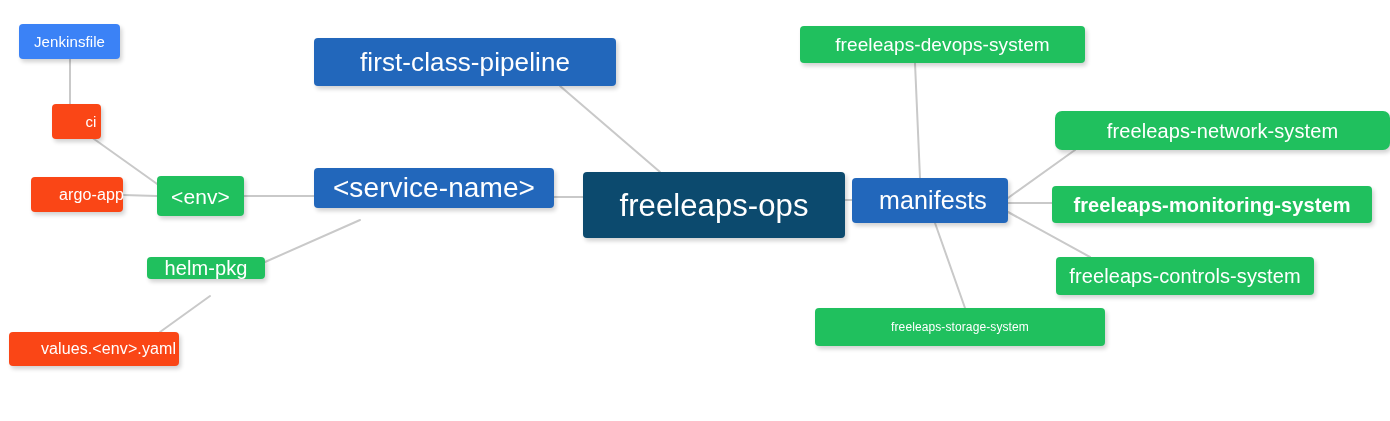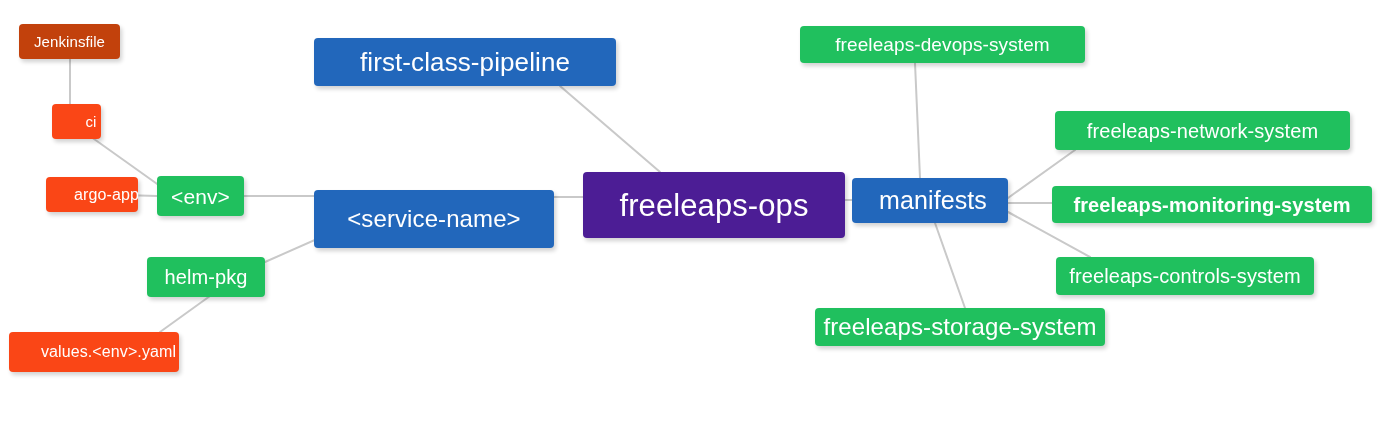--- a/index.html
+++ b/index.html
@@ -34,25 +34,25 @@
     justify-content: center;
     border-radius: 4px;
     color: #ffffff;
     white-space: nowrap;
     letter-spacing: 0.1px;
     box-shadow: 2px 3px 4px rgba(0,0,0,0.18);
     line-height: 1;
     padding: 0 10px;
     z-index: 2;
   }
-  .node-root      { background: #4c1d95; }
+  .node-root      { background: #0c4a6e; }
   .node-blue      { background: #2267bb; }
   .node-green     { background: #20c05e; }
   .node-red       { background: #fa4616; padding-left: 39px; }
-  .node-orange    { background: #c2410c; }
+  .node-orange    { background: #3b82f6; }
 </style>
 </head>
 <body>
 
 <div id="mindmap">
   <svg id="edges" viewBox="0 0 1390 421" width="1390" height="421">
       <path d="M 70,59 L 70,104" stroke="#c9c9c9" stroke-width="2" fill="none" stroke-linecap="round"></path>
       <path d="M 87,134 L 160,186" stroke="#c9c9c9" stroke-width="2" fill="none" stroke-linecap="round"></path>
       <path d="M 123,195 L 157,196" stroke="#c9c9c9" stroke-width="2" fill="none" stroke-linecap="round"></path>
       <path d="M 244,196 L 314,196" stroke="#c9c9c9" stroke-width="2" fill="none" stroke-linecap="round"></path>
@@ -63,27 +63,27 @@
       <path d="M 845,200 L 852,200" stroke="#c9c9c9" stroke-width="2" fill="none" stroke-linecap="round"></path>
       <path d="M 920,178 L 915,63" stroke="#c9c9c9" stroke-width="2" fill="none" stroke-linecap="round"></path>
       <path d="M 1008,198 L 1075,150" stroke="#c9c9c9" stroke-width="2" fill="none" stroke-linecap="round"></path>
       <path d="M 1008,203 L 1052,203" stroke="#c9c9c9" stroke-width="2" fill="none" stroke-linecap="round"></path>
       <path d="M 1008,212 L 1090,257" stroke="#c9c9c9" stroke-width="2" fill="none" stroke-linecap="round"></path>
       <path d="M 935,223 L 965,308" stroke="#c9c9c9" stroke-width="2" fill="none" stroke-linecap="round"></path>
     </svg>
   <div id="node-layer">
       <div class="node node-orange" style="left: 19px; top: 24px; width: 101px; height: 35px; font-size: 15px;">Jenkinsfile</div>
       <div class="node node-red" style="left: 52px; top: 104px; width: 35px; height: 35px; font-size: 15px;">ci</div>
-      <div class="node node-red" style="left: 46px; top: 177px; width: 92px; height: 35px; font-size: 16px;">argo-app</div>
+      <div class="node node-red" style="left: 31px; top: 177px; width: 92px; height: 35px; font-size: 16px;">argo-app</div>
       <div class="node node-green" style="left: 157px; top: 176px; width: 87px; height: 40px; font-size: 21px;">&lt;env&gt;</div>
-      <div class="node node-green" style="left: 147px; top: 257px; width: 118px; height: 40px; font-size: 20px;">helm-pkg</div>
-      <div class="node node-red" style="left: 9px; top: 332px; width: 170px; height: 40px; font-size: 16px;">values.&lt;env&gt;.yaml</div>
+      <div class="node node-green" style="left: 147px; top: 257px; width: 118px; height: 22px; font-size: 20px;">helm-pkg</div>
+      <div class="node node-red" style="left: 9px; top: 332px; width: 170px; height: 34px; font-size: 16px;">values.&lt;env&gt;.yaml</div>
       <div class="node node-blue" style="left: 314px; top: 38px; width: 302px; height: 48px; font-size: 26px;">first-class-pipeline</div>
-      <div class="node node-blue" style="left: 314px; top: 190px; width: 240px; height: 58px; font-size: 24px;">&lt;service-name&gt;</div>
+      <div class="node node-blue" style="left: 314px; top: 168px; width: 240px; height: 40px; font-size: 28px;">&lt;service-name&gt;</div>
       <div class="node node-root" style="left: 583px; top: 172px; width: 262px; height: 66px; font-size: 31px;">freeleaps-ops</div>
       <div class="node node-blue" style="left: 852px; top: 178px; width: 156px; height: 45px; font-size: 25px; padding-left: 16px;">manifests</div>
       <div class="node node-green" style="left: 800px; top: 26px; width: 285px; height: 37px; font-size: 19px;">freeleaps-devops-system</div>
-      <div class="node node-green" style="left: 1055px; top: 111px; width: 295px; height: 39px; font-size: 20px;">freeleaps-network-system</div>
+      <div class="node node-green" style="left: 1055px; top: 111px; width: 335px; height: 39px; font-size: 20px; border-radius: 7px;">freeleaps-network-system</div>
       <div class="node node-green" style="left: 1052px; top: 186px; width: 320px; height: 37px; font-size: 20px; font-weight: bold;">freeleaps-monitoring-system</div>
       <div class="node node-green" style="left: 1056px; top: 257px; width: 258px; height: 38px; font-size: 20px;">freeleaps-controls-system</div>
-      <div class="node node-green" style="left: 815px; top: 308px; width: 290px; height: 38px; font-size: 24px;">freeleaps-storage-system</div>
+      <div class="node node-green" style="left: 815px; top: 308px; width: 290px; height: 38px; font-size: 12px;">freeleaps-storage-system</div>
     </div>
 </div>
 
 </body></html>

